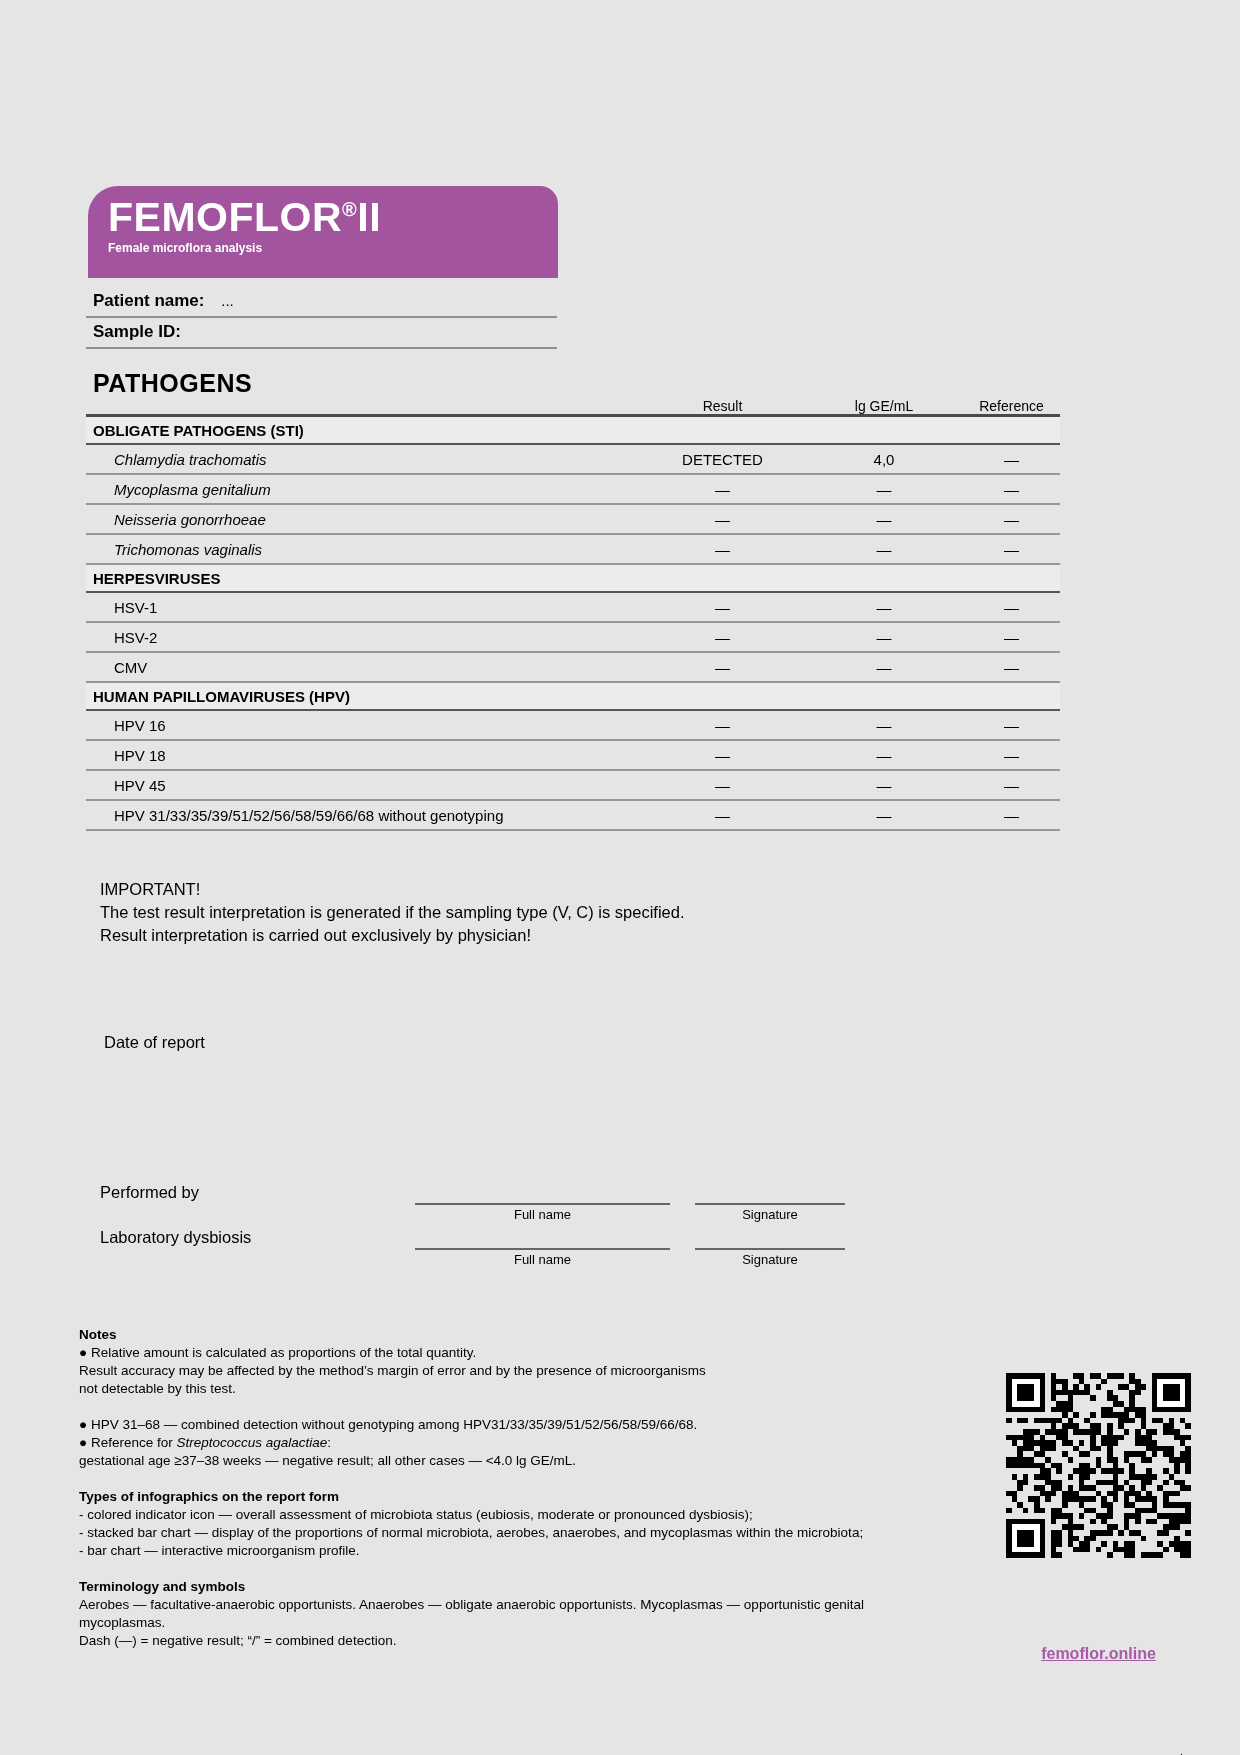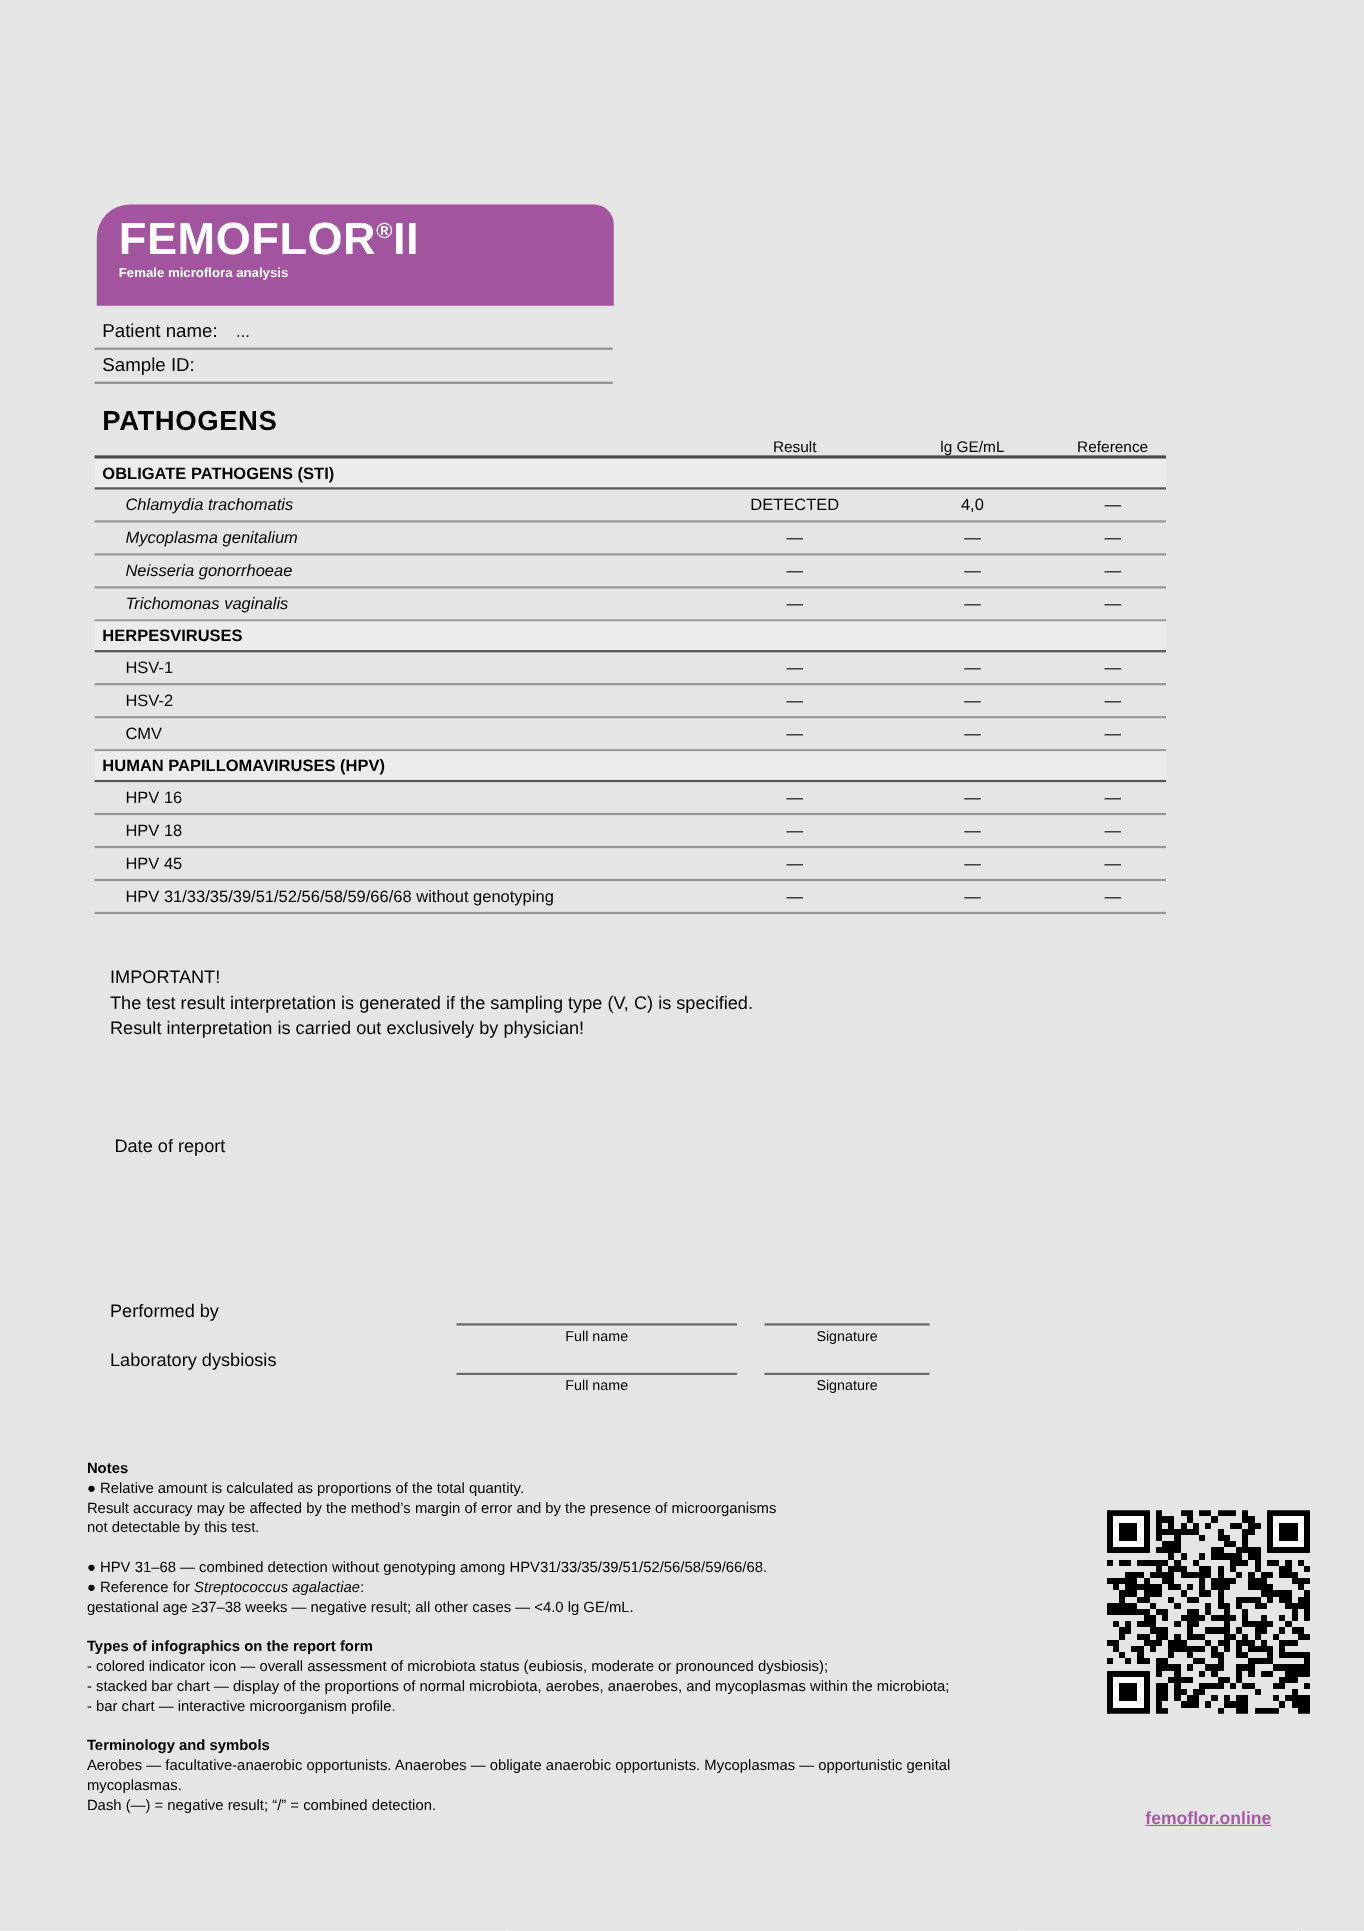--- a/index.html
+++ b/index.html
@@ -13,21 +13,21 @@
   .brand-box { left:88px; top:186px; width:470px; height:92px; background:var(--brand);
                border-radius:30px 18px 0 0; padding:8px 0 0 20px; color:#fff; }
   .brand-title { font-weight:bold; font-size:41px; line-height:46px; letter-spacing:0.5px; white-space:nowrap; }
   .brand-title .reg { font-size:20px; vertical-align:super; line-height:0; }
   .brand-subtitle { font-weight:bold; font-size:12px; margin-top:1px; }
 
   
   .field { left:86px; width:471px; border-bottom:2px solid #8f8f8f; padding:2px 0 5px 7px; font-size:17px; }
   .field-patient { top:289px; }
   .field-sample  { top:320px; }
-  .field-label { font-weight:normal; }
+  .field-label { font-weight:bold; }
   .field-value { margin-left:12px; font-size:15px; }
 
   
   .ptitle { left:93px; top:369px; font-size:25px; font-weight:bold; letter-spacing:0.5px; }
   .tbl { left:86px; top:398px; width:974px; font-size:15px; }
   .tr  { display:flex; align-items:center; }
   .hdr { height:19px; border-bottom:3px solid #4a4a4a; font-size:14px; }
   .sec { height:28px; background:var(--section-bg); border-bottom:2px solid #555;
          font-weight:bold; padding-left:7px; font-size:15px; }
   .row { height:30px; border-bottom:2px solid #979797; }

